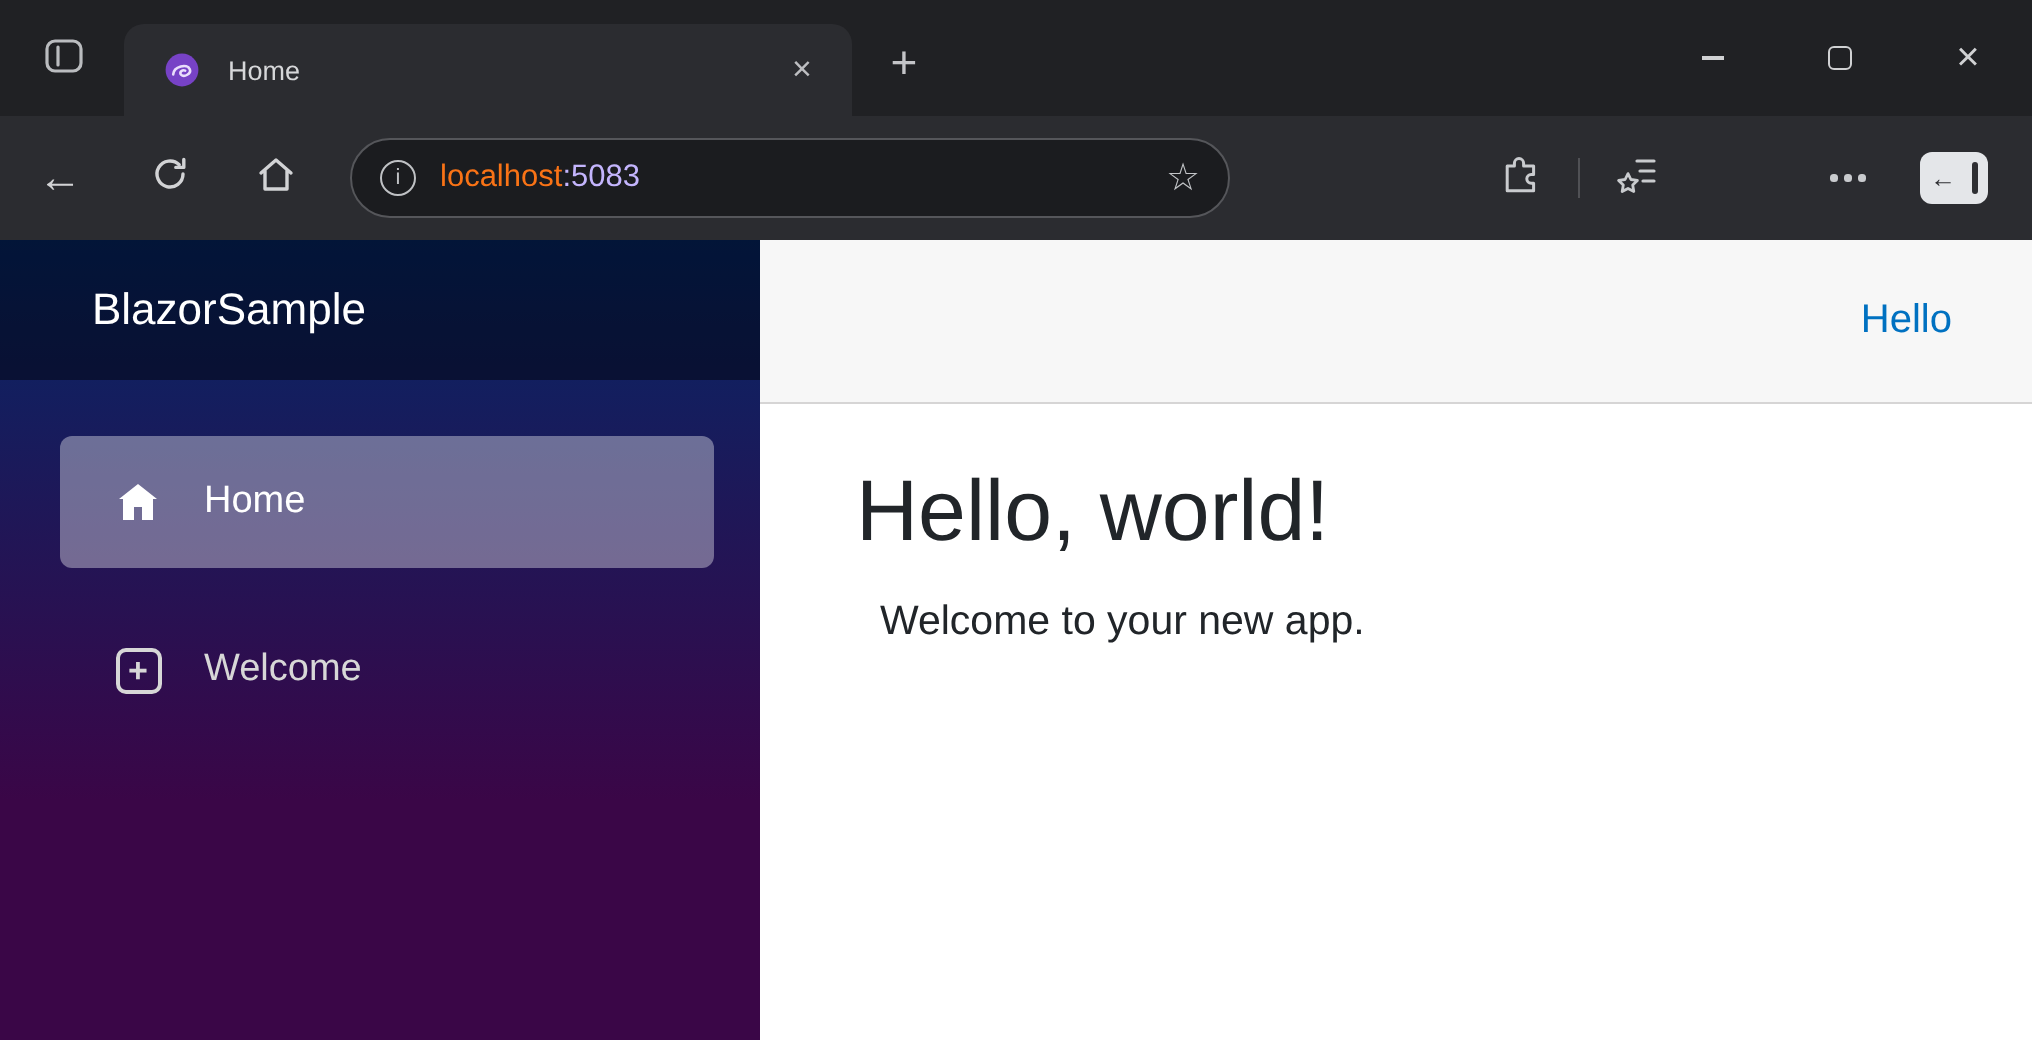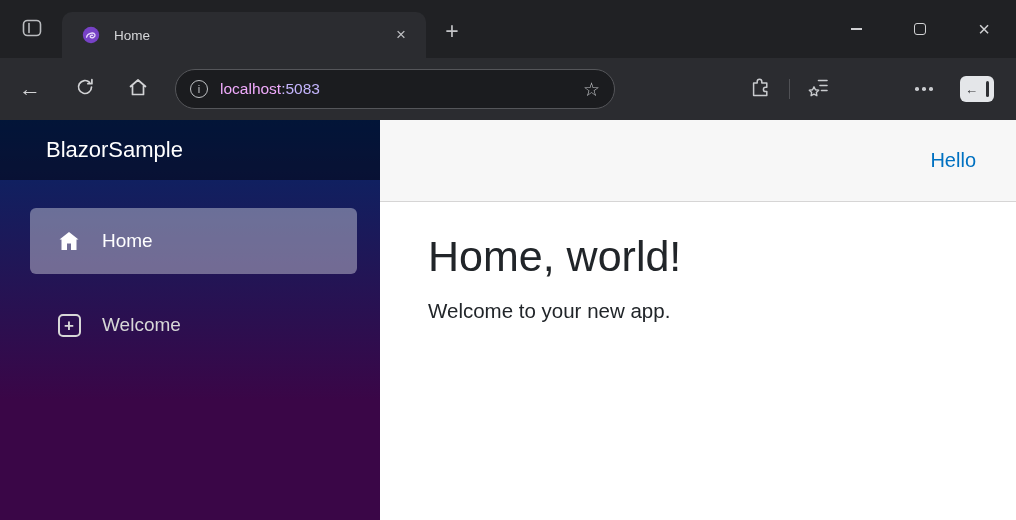--- a/index.html
+++ b/index.html
@@ -26,57 +26,57 @@
 
   
   .toolbar { position:absolute; top:58px; left:0; right:0; height:62px; background:#2b2c30; }
   .nav-btn { position:absolute; top:13px; width:36px; height:36px; display:grid; place-items:center; color:#d2d3d5; border-radius:6px; font-size:22px; line-height:1; }
   .back-button { left:12px; }
   .refresh-button { left:67px; }
   .home-button { left:120px; }
   .address-bar { position:absolute; left:175px; top:11px; width:440px; height:40px; border-radius:20px; background:#1b1c1f; border:1px solid #55565a; display:flex; align-items:center; padding:0 14px; }
   .info-button { width:18px; height:18px; border:1.4px solid #bfc1c4; border-radius:50%; color:#bfc1c4; font-size:11px; display:grid; place-items:center; flex:none; line-height:1; }
   .url { margin-left:12px; font-size:15.5px; white-space:nowrap; }
-  .url-host { color:#f0abfc; }
+  .url-host { color:#f97316; }
   .url-port { color:#c4b5fd; }
   .star-button { margin-left:auto; font-size:19px; color:#c3c5c8; line-height:1; }
   .toolbar-icon-btn { position:absolute; top:15px; width:32px; height:32px; display:grid; place-items:center; color:#c9cbce; border-radius:6px; }
   .extensions-button { left:744px; }
   .toolbar-separator { position:absolute; left:789px; top:21px; width:1px; height:20px; background:#505155; }
   .favorites-button { left:802px; }
   .more-button { left:908px; }
   .dots { display:flex; gap:3.5px; }
   .dots i { width:3.5px; height:3.5px; border-radius:50%; background:currentColor; }
   .sidebar-toggle-button { left:960px; }
   .toggle-box { width:34px; height:26px; background:#e4e6e9; border-radius:6px; position:relative; }
   .toggle-bar { position:absolute; right:5px; top:5px; bottom:5px; width:3.5px; background:#2e2f33; border-radius:1.5px; }
   .toggle-arrow { position:absolute; left:5px; top:50%; transform:translateY(-50%); color:#2e2f33; font-size:13px; font-weight:bold; line-height:1; }
 
   
   .page { position:absolute; top:120px; left:0; right:0; bottom:0; display:flex; background:#fff; }
   .sidebar { width:380px; flex:none; background-image:linear-gradient(180deg, #052767 0%, #3a0647 70%); }
-  .brand-row { height:60px; background:rgba(0,0,0,0.45); display:flex; align-items:center; padding-left:46px; }
+  .brand-row { height:70px; background:rgba(0,0,0,0.45); display:flex; align-items:center; padding-left:46px; }
   .brand { color:#fff; font-size:22px; text-decoration:none; }
   .nav { padding-top:28px; display:flex; flex-direction:column; gap:18px; }
   .nav-item { height:66px; margin:0 23px 0 30px; border-radius:6px; display:flex; align-items:center; padding-left:26px; color:#d7d7d7; font-size:19px; text-decoration:none; }
   .nav-item.active { background:rgba(255,255,255,0.37); color:#fff; }
   .nav-icon { width:26px; display:grid; place-items:center; margin-right:20px; flex:none; }
   .plus-square { width:23px; height:23px; border:2px solid currentColor; border-radius:5px; display:grid; place-items:center; font-size:17px; font-weight:bold; line-height:1; }
   .list-nested { position:relative; width:24px; height:16px; }
   .list-nested i { position:absolute; height:2.2px; background:currentColor; border-radius:1px; }
   .list-nested i:nth-child(1) { left:1px; top:0; width:20px; transform:rotate(-6deg); }
   .list-nested i:nth-child(2) { left:5px; top:7px; width:16px; }
   .list-nested i:nth-child(3) { left:9px; top:14px; width:12px; }
 
   .main { flex:1; display:flex; flex-direction:column; background:#fff; }
   .top-row { height:82px; flex:none; background:#f7f7f7; border-bottom:1px solid #d6d5d5; display:flex; justify-content:flex-end; align-items:center; padding-right:40px; }
   .about-link { color:#0071c1; font-size:20px; text-decoration:none; }
   .content { padding:30px 20px 0 48px; }
   .page-heading { margin:0 0 18px; font-size:43px; font-weight:400; color:#212529; }
-  .welcome { margin:0; font-size:20.5px; color:#212529; }
+  .welcome { margin:12px; font-size:20.5px; color:#212529; }
 </style>
 </head>
 <body>
 
 <div class="screen">
 
   <div class="tab-strip">
     <button class="tab-actions-button">
       <span>
         <svg width="24" height="24" viewBox="0 0 24 24">
@@ -201,19 +201,19 @@
           <span>Welcome</span>
         </a>
       </nav>
     </aside>
 
     <main class="main">
       <div class="top-row">
         <a class="about-link">Hello</a>
       </div>
       <article class="content">
-        <h1 class="page-heading">Home, world!</h1>
+        <h1 class="page-heading">Hello, world!</h1>
         <p class="welcome">Welcome to your new app.</p>
       </article>
     </main>
 
   </div>
 </div>
 
 </body></html>

